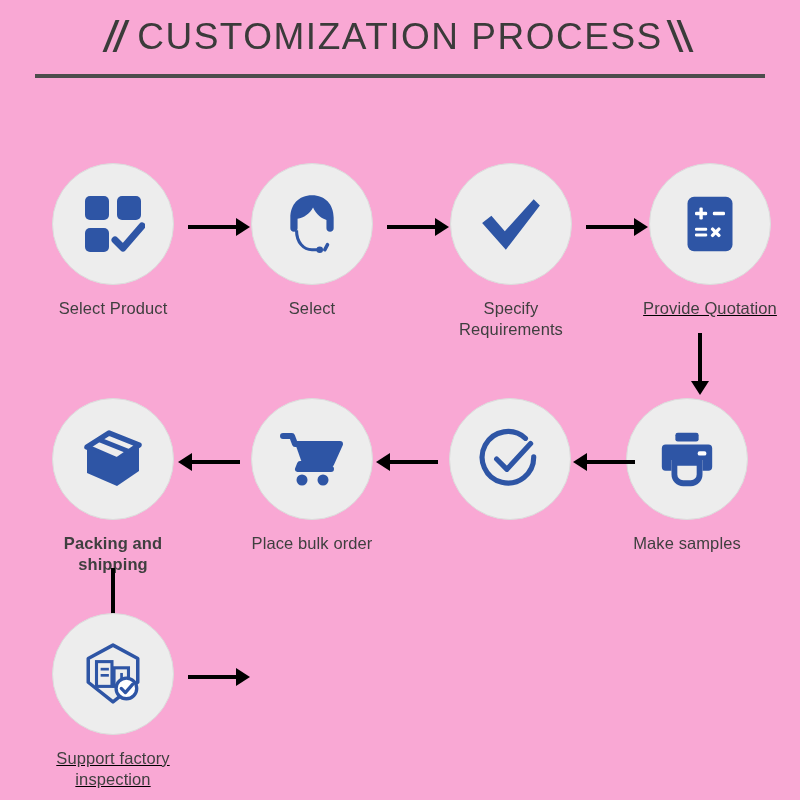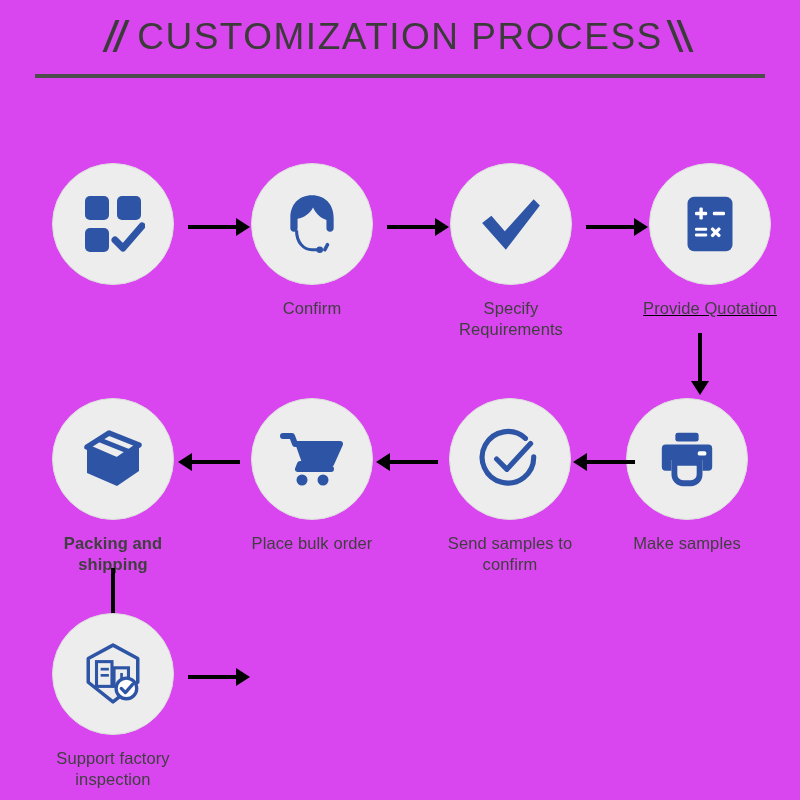--- a/index.html
+++ b/index.html
@@ -9,21 +9,21 @@
     height: 800px;
     background: #ffffff;
     font-family: "Liberation Sans", sans-serif;
     overflow: hidden;
   }
 
   .page {
     position: relative;
     width: 800px;
     height: 800px;
-    background: #d946ef;
+    background: #f9a8d4;
   }
 
   
   .header {
     position: absolute;
     top: 0; left: 0;
     width: 800px;
     height: 90px;
   }
 
@@ -167,40 +167,41 @@
 
   <div class="node" style="left:33px; top:163px;">
     <div class="circle">
       <svg width="64" height="64" viewBox="0 0 64 64">
         <rect x="4" y="4" width="24" height="24" rx="5" fill="#2E55A5"></rect>
         <rect x="36" y="4" width="24" height="24" rx="5" fill="#2E55A5"></rect>
         <rect x="4" y="36" width="24" height="24" rx="5" fill="#2E55A5"></rect>
         <path d="M34 48 L42 56 L61 34" fill="none" stroke="#2E55A5" stroke-width="7" stroke-linecap="round" stroke-linejoin="round"></path>
       </svg>
     </div>
+    <div class="node-label">Select Product</div>
   </div>
 
   <div class="arrow-h to-right" style="left:188px; top:216px; width:62px;">
     <div class="shaft"></div>
       <div class="head"></div>
   </div>
 
   <div class="node" style="left:232px; top:163px;">
     <div class="circle">
       <svg width="66" height="66" viewBox="0 0 64 64">
         <path d="M32 4 C19 4 11 13 11 26 L11 36 C11 38 12.5 39.5 14.5 39.5
                  C16.5 39.5 18 38 18 36 L18 27 C24 26 30 22 33 16
                  C36 23 42 27 46 28 L46 36 C46 38 47.5 39.5 49.5 39.5
                  C51.5 39.5 53 38 53 36 L53 26 C53 13 45 4 32 4 Z" fill="#2E55A5"></path>
         <path d="M17 38 C17 50 24 57 32 57 L38 57" fill="none" stroke="#2E55A5" stroke-width="3"></path>
         <circle cx="39.5" cy="57" r="3.2" fill="#2E55A5"></circle>
         <rect x="44" y="50" width="3.4" height="9" rx="1.6" fill="#2E55A5" transform="rotate(28 45.7 54.5)"></rect>
       </svg>
     </div>
-    <div class="node-label">Confirm</div>
+    <div class="node-label">Select</div>
   </div>
 
   <div class="arrow-h to-right" style="left:387px; top:216px; width:62px;">
     <div class="shaft"></div>
       <div class="head"></div>
   </div>
 
   <div class="node" style="left:431px; top:163px;text-align:center;">
     <div class="circle">
       <svg width="66" height="66" viewBox="0 0 64 64">
@@ -254,21 +255,20 @@
       <div class="head"></div>
   </div>
 
   <div class="node" style="left:430px; top:398px;">
     <div class="circle">
       <svg width="66" height="66" viewBox="0 0 64 64">
         <path d="M47 12 A25 25 0 1 0 55 30" fill="none" stroke="#2E55A5" stroke-width="5" stroke-linecap="round"></path>
         <path d="M19 32 L29 42 L52 17" fill="none" stroke="#2E55A5" stroke-width="5" stroke-linecap="round" stroke-linejoin="round"></path>
       </svg>
     </div>
-    <div class="node-label">Send samples to confirm</div>
   </div>
 
   <div class="arrow-h to-left" style="left:376px; top:451px; width:62px;">
     <div class="shaft"></div>
       <div class="head"></div>
   </div>
 
   <div class="node" style="left:232px; top:398px;">
     <div class="circle">
       <svg width="64" height="64" viewBox="0 0 64 64">
@@ -296,21 +296,21 @@
       </svg>
     </div>
     <div class="node-label">Packing and shipping</div>
   </div>
 
   <div class="arrow-v" style="left:102px; top:568px; height:62px;">
     <div class="shaft"></div>
       <div class="head"></div>
   </div>
 
-  <div class="node" style="left:33px; top:613px;">
+  <div class="node" style="left:33px; top:613px;text-decoration:underline;">
     <div class="circle">
       <svg width="66" height="66" viewBox="0 0 64 64">
         <path d="M32 4 L56 17 L56 40 L32 59 L8 40 L8 17 Z" fill="none" stroke="#2E55A5" stroke-width="3.4" stroke-linejoin="round"></path>
         <rect x="16" y="20" width="15" height="24" fill="none" stroke="#2E55A5" stroke-width="3"></rect>
         <rect x="33" y="26" width="14" height="18" fill="none" stroke="#2E55A5" stroke-width="3"></rect>
         <rect x="20" y="26" width="8" height="2.6" fill="#2E55A5"></rect>
         <rect x="20" y="32" width="8" height="2.6" fill="#2E55A5"></rect>
         <rect x="39" y="31" width="2.6" height="9" fill="#2E55A5"></rect>
         <circle cx="45" cy="46" r="10" fill="#fff" stroke="#2E55A5" stroke-width="3.2"></circle>
         <path d="M40 46 L44 50 L51 42" fill="none" stroke="#2E55A5" stroke-width="3.2" stroke-linecap="round" stroke-linejoin="round"></path>

